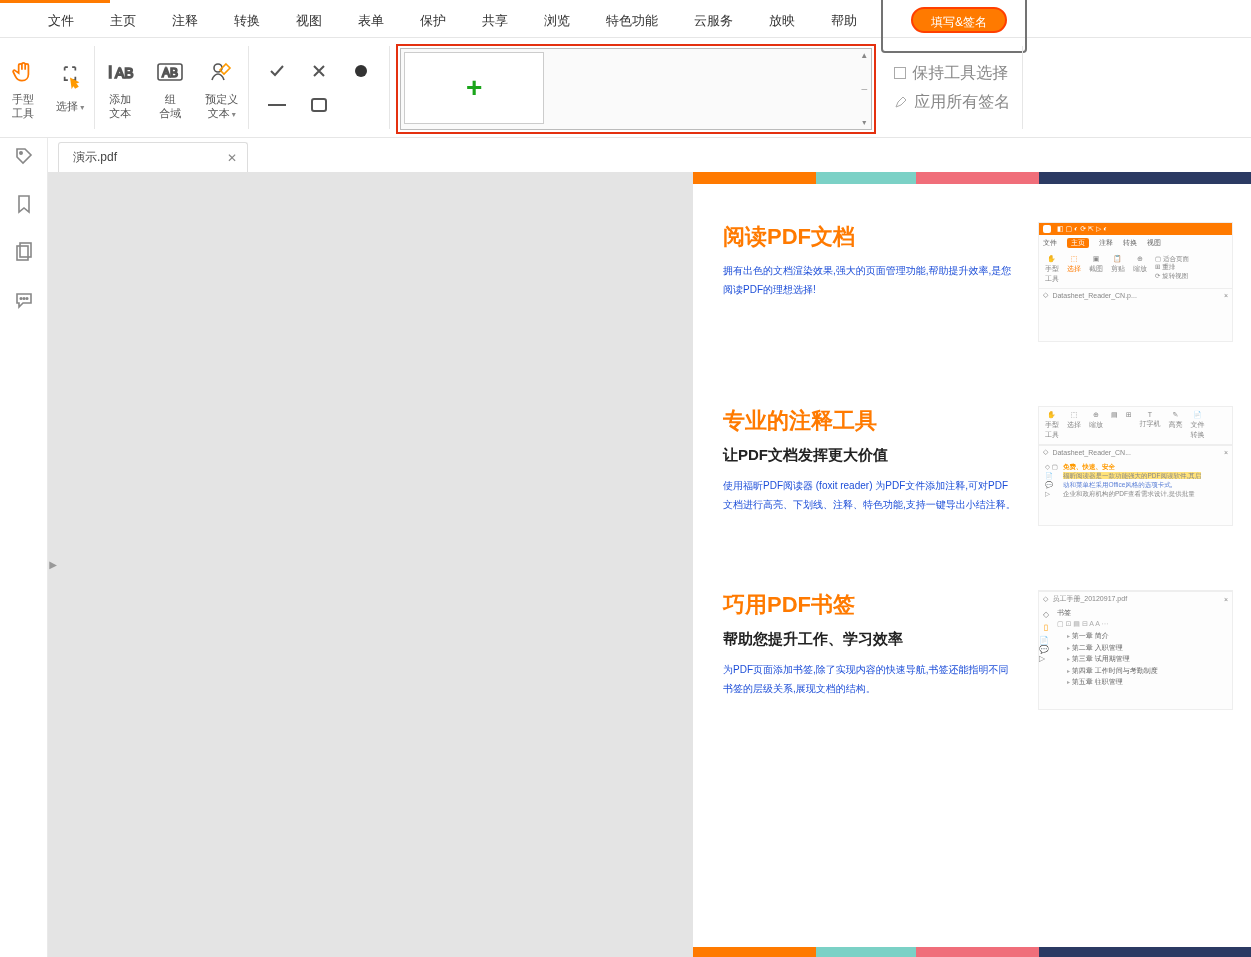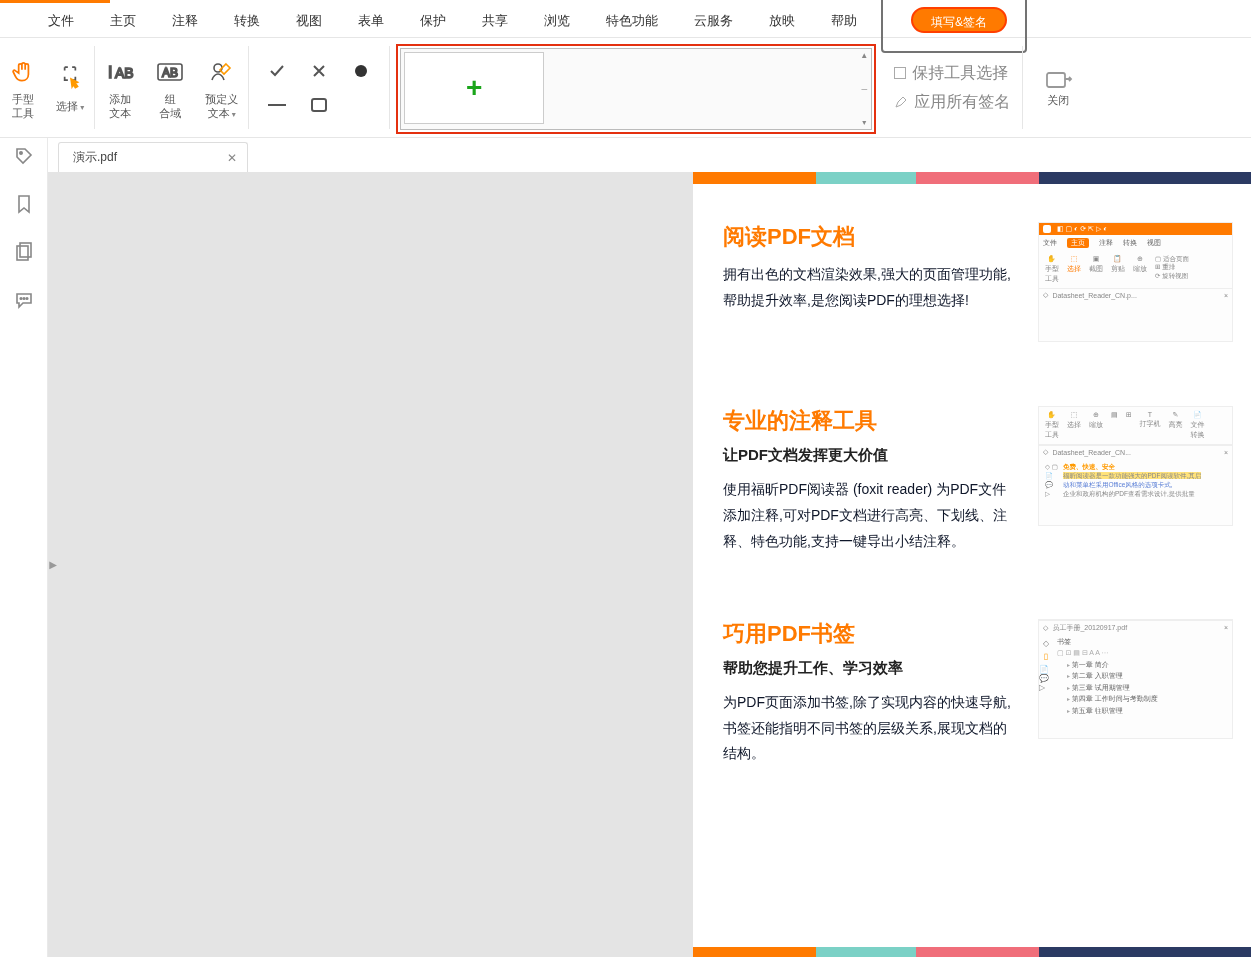--- a/index.html
+++ b/index.html
@@ -56,21 +56,21 @@
 .doc-left { width: 645px; background: #e4e4e4; }
 .doc-right { flex: 1; background: #fff; display: flex; flex-direction: column; }
 
 .stripe { display: flex; height: 12px; }
 .stripe span { display: block; height: 100%; }
 
 .feature { display: flex; padding: 38px 18px 26px 30px; gap: 20px; }
 .feature-text { flex: 1; }
 .feature-title { font-size: 22px; font-weight: 700; color: #ff7a00; margin-bottom: 10px; }
 .feature-sub { font-size: 15px; font-weight: 600; color: #222; margin-bottom: 12px; }
-.feature-desc { font-size: 14px; color: #0f172a; line-height: 1.85; }
+.feature-desc { font-size: 10px; color: #1d4ed8; line-height: 1.85; }
 .feature-thumb { width: 195px; height: 120px; border: 1px solid #eee; background: #fdfdfd; font-size: 7px; color: #888; overflow: hidden; position: relative; }
 
 .thumb-top { height: 12px; background: #ff7a00; display: flex; align-items: center; padding: 0 4px; gap: 6px; }
 .thumb-top .dot { width: 8px; height: 8px; background: #fff; border-radius: 2px; }
 .thumb-row { display: flex; gap: 10px; padding: 3px 4px; color: #666; font-size: 7px; }
 .thumb-row .sel { background: #ff7a00; color: #fff; padding: 0 4px; border-radius: 2px; }
 .thumb-icons { display: flex; gap: 8px; padding: 4px 6px; align-items: flex-start; font-size: 7px; color: #888; flex-wrap: wrap; }
 .thumb-icons .ic { display: flex; flex-direction: column; align-items: center; gap: 1px; }
 .thumb-tab { display: flex; align-items: center; gap: 4px; padding: 2px 4px; border-top: 1px solid #eee; font-size: 7px;}
 .thumb-tab .tx { color: #888; }
@@ -223,27 +223,20 @@
     <div class="row">
       <svg width="14" height="14" viewBox="0 0 14 14" stroke="#aaa" fill="none">
           <path d="M2 12l2-5 5-5 3 3-5 5-5 2z"></path>
         </svg>
       <span>应用所有签名</span>
     </div>
   </div>
 
   <div class="ribbon-sep"></div>
 
-  <div class="close-group">
-    <svg width="30" height="26" viewBox="0 0 30 24" fill="none" stroke="#999" stroke-width="1.8">
-        <rect x="4" y="4" width="18" height="14" rx="2"></rect>
-        <path d="M22 10h6m-2 -2l2 2-2 2"></path>
-      </svg>
-    <div class="ribbon-label">关闭</div>
-  </div>
 </div>
 
 <div class="body-area">
 
   <div class="left-rail">
     <div class="rail-btn">
       <svg width="20" height="20" viewBox="0 0 20 20" fill="none" stroke="#888" stroke-width="1.6">
           <path d="M3 3h8l6 6-8 8-6-6z"></path>
           <circle cx="7" cy="7" r="1.2" fill="#888"></circle>
         </svg>

